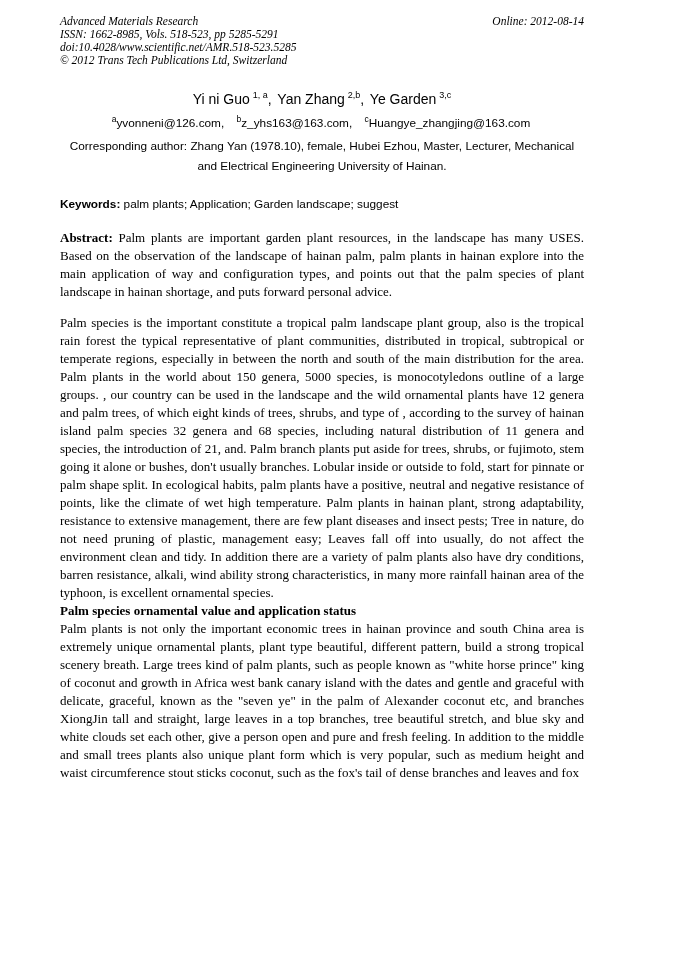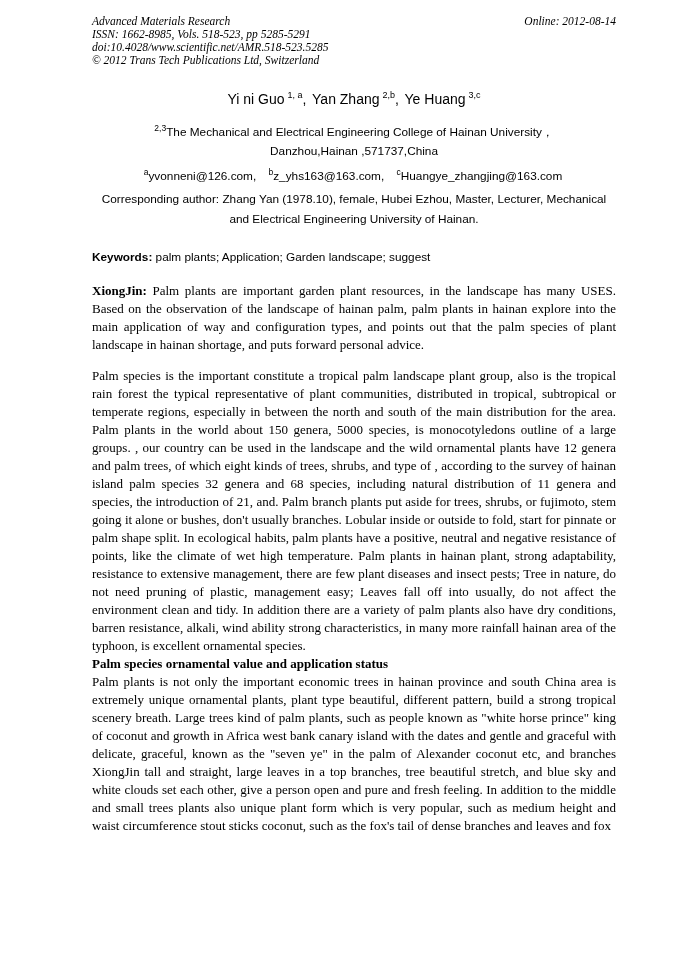--- a/index.html
+++ b/index.html
@@ -8,21 +8,20 @@
     font-family: "Liberation Serif", serif;
     color: #000;
     position: relative;
     overflow: hidden;
   }
   .page {
     box-sizing: border-box;
     width: 642px; height: 959px;
     padding: 15px 58px 0 60px;
     overflow: hidden;
-    margin-left: 32px;
   }
   
   .pub-header {
     display: flex;
     justify-content: space-between;
     align-items: flex-start;
     font-style: italic;
     font-size: 11.5px;
     line-height: 13px;
     font-family: "Liberation Serif", serif;
@@ -126,43 +125,39 @@
       <div>doi:10.4028/www.scientific.net/AMR.518-523.5285</div>
       <div>© 2012 Trans Tech Publications Ltd, Switzerland</div>
     </div>
     <div class="pub-right">Online: 2012-08-14</div>
   </div>
 
 
   <div class="authors">
     <span>Yi ni Guo</span><sup>1, a</sup><span class="sep">,</span>
     <span>Yan Zhang</span><sup>2,b</sup><span class="sep">,</span>
-    <span>Ye Huang</span><sup>3,c</sup>
+    <span>Ye Garden</span><sup>3,c</sup>
   </div>
 
 
-  <div class="affil2">
-    <div><sup>2,3</sup><span>The Mechanical and Electrical Engineering College of Hainan University，</span></div>
-    <div>Danzhou,Hainan ,571737,China</div>
-  </div>
 
   <div class="emails">
     <span class="email-item"><sup>a</sup><span>yvonneni@126.com,</span></span>
     <span class="email-item"><sup>b</sup><span>z_yhs163@163.com,</span></span>
     <span class="email-item"><sup>c</sup><span>Huangye_zhangjing@163.com</span></span>
   </div>
 
   <div class="corresponding">Corresponding author: Zhang Yan (1978.10), female, Hubei Ezhou, Master, Lecturer, Mechanical and Electrical Engineering University of Hainan.</div>
 
   <div class="kw">
     <span class="kw-label">Keywords:</span><span> palm plants; Application; Garden landscape; suggest</span>
   </div>
 
   <p class="abstract">
-    <span class="abs-label">XiongJin:</span><span> Palm plants are important garden plant resources, in the landscape has many USES. Based on the observation of the landscape of hainan palm, palm plants in hainan explore into the main application of way and configuration types, and points out that the palm species of plant landscape in hainan shortage, and puts forward personal advice.</span>
+    <span class="abs-label">Abstract:</span><span> Palm plants are important garden plant resources, in the landscape has many USES. Based on the observation of the landscape of hainan palm, palm plants in hainan explore into the main application of way and configuration types, and points out that the palm species of plant landscape in hainan shortage, and puts forward personal advice.</span>
   </p>
 
   <p class="body-para">Palm species is the important constitute a tropical palm landscape plant group, also is the tropical rain forest the typical representative of plant communities, distributed in tropical, subtropical or temperate regions, especially in between the north and south of the main distribution for the area. Palm plants in the world about 150 genera, 5000 species, is monocotyledons outline of a large groups. , our country can be used in the landscape and the wild ornamental plants have 12 genera and palm trees, of which eight kinds of trees, shrubs, and type of , according to the survey of hainan island palm species 32 genera and 68 species, including natural distribution of 11 genera and species, the introduction of 21, and. Palm branch plants put aside for trees, shrubs, or fujimoto, stem going it alone or bushes, don't usually branches. Lobular inside or outside to fold, start for pinnate or palm shape split. In ecological habits, palm plants have a positive, neutral and negative resistance of points, like the climate of wet high temperature. Palm plants in hainan plant, strong adaptability, resistance to extensive management, there are few plant diseases and insect pests; Tree in nature, do not need pruning of plastic, management easy; Leaves fall off into usually, do not affect the environment clean and tidy. In addition there are a variety of palm plants also have dry conditions, barren resistance, alkali, wind ability strong characteristics, in many more rainfall hainan area of the typhoon, is excellent ornamental species.</p>
 
   <h2 class="section-heading flush">Palm species ornamental value and application status</h2>
   <p class="body-para">Palm plants is not only the important economic trees in hainan province and south China area is extremely unique ornamental plants, plant type beautiful, different pattern, build a strong tropical scenery breath. Large trees kind of palm plants, such as people known as "white horse prince" king of coconut and growth in Africa west bank canary island with the dates and gentle and graceful with delicate, graceful, known as the "seven ye" in the palm of Alexander coconut etc, and branches XiongJin tall and straight, large leaves in a top branches, tree beautiful stretch, and blue sky and white clouds set each other, give a person open and pure and fresh feeling. In addition to the middle and small trees plants also unique plant form which is very popular, such as medium height and waist circumference stout sticks coconut, such as the fox's tail of dense branches and leaves and fox</p>
 
 </div>
 
 </body></html>

